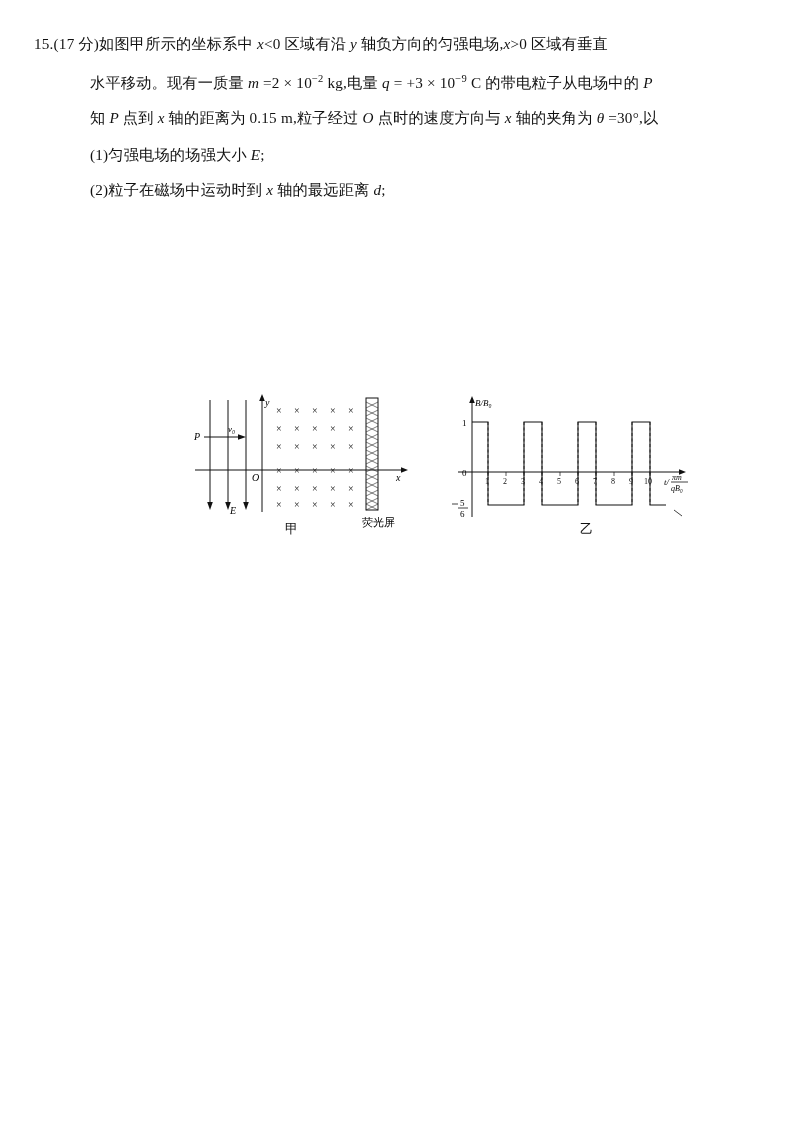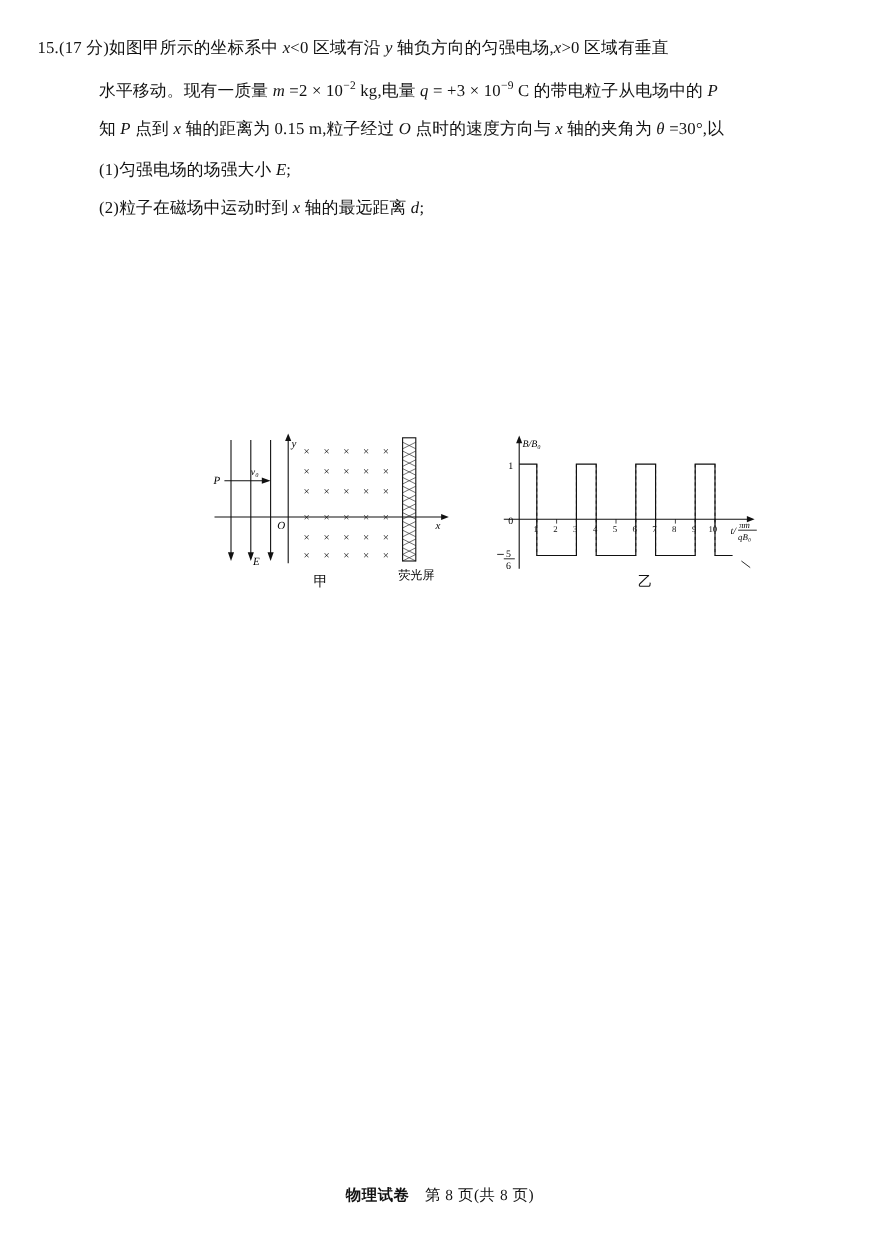--- a/index.html
+++ b/index.html
@@ -277,17 +277,14 @@
         <line x1="146" y1="30" x2="146" y2="113"></line>
         <line x1="182" y1="30" x2="182" y2="113"></line>
         <line x1="200" y1="30" x2="200" y2="113"></line>
       </g>
 
       <line x1="224" y1="118" x2="232" y2="124" stroke="#111" stroke-width="0.8"></line>
     </svg>
     <div class="fig-caption" style="left:580px; top:128px;">乙</div>
   </div>
 
-  <div class="footer">
-    <span class="ft-title">物理试卷</span><span class="ft-page">第 8 页(共 8 页)</span>
-  </div>
 
 </div>
 
 </body></html>

